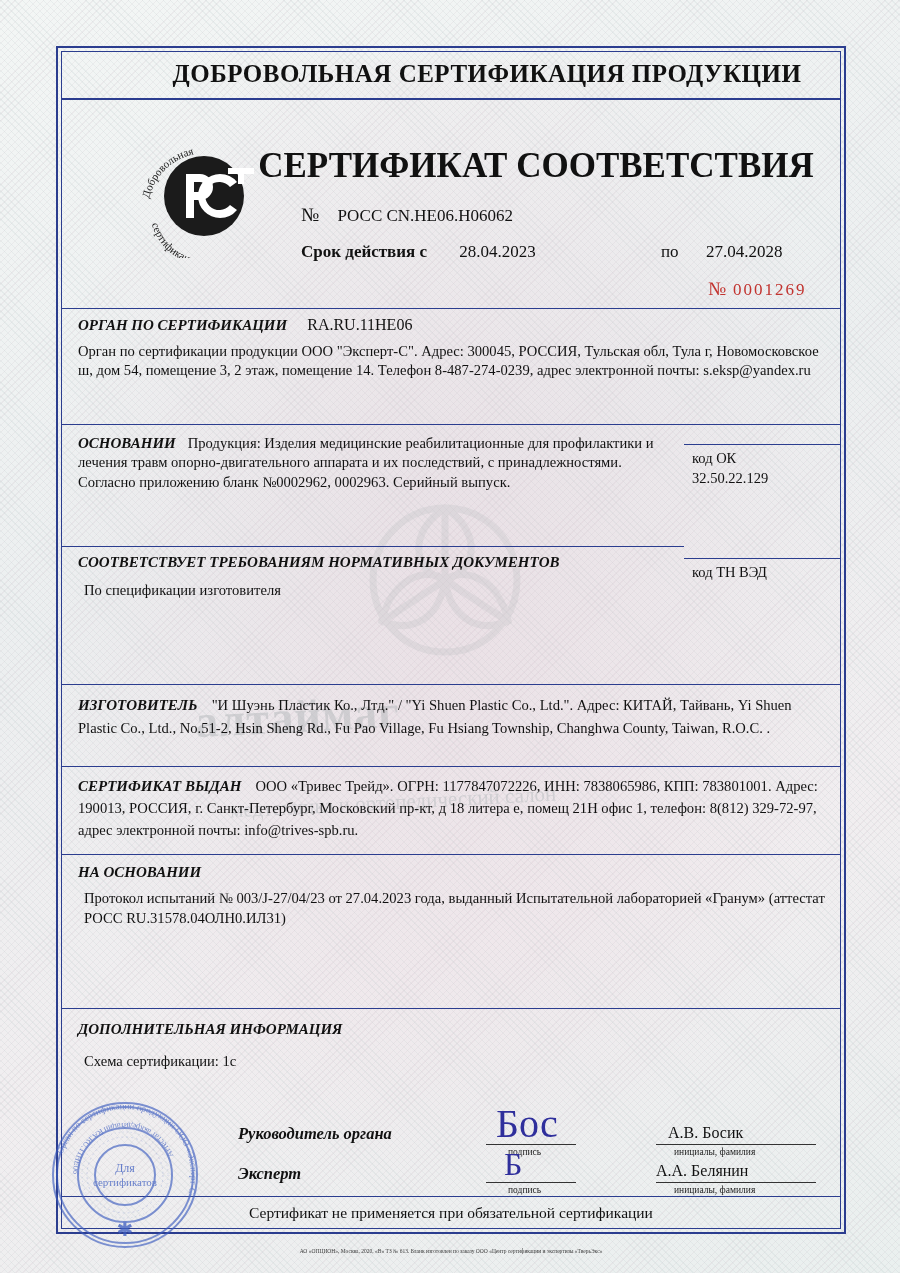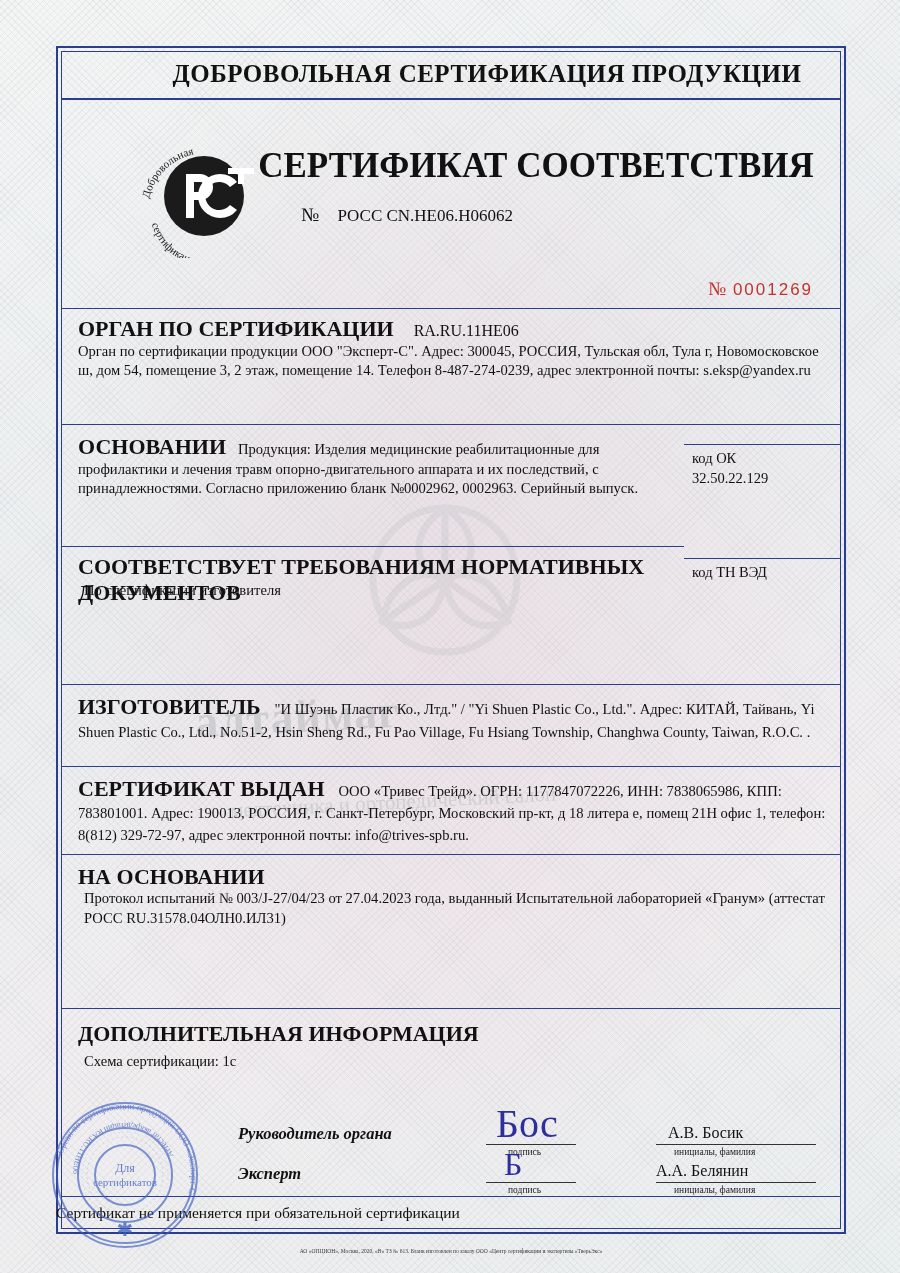--- a/index.html
+++ b/index.html
@@ -54,30 +54,30 @@
   .valid-row{position:absolute;left:245px;top:196px;font-size:17px;width:520px;}
   .valid-row .lbl{font-weight:bold;}
   .valid-row .d1{margin-left:28px;}
   .valid-row .po{position:absolute;left:360px;top:0;}
   .valid-row .d2{position:absolute;left:405px;top:0;}
   .blank-no{
     position:absolute;left:652px;top:232px;font-size:19px;color:#c2332f;
     font-family:"Liberation Serif",serif;letter-spacing:1px;
   }
   .blank-no .hash{font-size:19px;}
-  .blank-no .digits{font-family:Liberation Sans, sans-serif;font-size:17px;letter-spacing:2px;}
+  .blank-no .digits{font-family:Liberation Serif, serif;font-size:17px;letter-spacing:2px;}
 
   
   .rst{position:absolute;left:78px;top:92px;width:140px;height:120px;}
   .rst svg{display:block;}
 
   
   .hr{position:absolute;height:1px;background:#2b3d8f;}
 
-  .sec-label{font-weight:bold;font-size:22px;}
+  .sec-label{font-weight:bold;font-size:15px;font-style:italic;}
   .body-txt{font-size:14.6px;line-height:1.33;}
 
   .blk{position:absolute;}
 
   
   .codebox{position:absolute;font-size:14.5px;}
 
   
   .wm-flower{
     position:absolute;left:330px;top:475px;width:230px;height:210px;opacity:.30;
@@ -93,21 +93,21 @@
     font-size:21px;color:#bfc2c5;opacity:.6;transform:rotate(-3deg);
   }
 
   
   .sig-label{font-weight:bold;font-size:16.5px;font-style:italic;}
   .sig-name{font-size:16px;}
   .sig-sub{font-size:9.5px;color:#222;}
   .sig-scribble{position:absolute;color:#2f2f9c;font-family:"Liberation Serif",serif;}
 
   .footer-note{
-    position:absolute;left:0;top:1158px;width:790px;text-align:left;font-size:15.5px;
+    position:absolute;left:0;top:1158px;width:790px;text-align:center;font-size:15.5px;
   }
   .bottom-rule{position:absolute;left:6px;top:1150px;width:778px;height:1px;background:#2b3d8f;}
 
   .tiny-print{
     position:absolute;left:56px;top:1248px;width:790px;text-align:center;
     font-size:5.5px;color:#3a3a3a;font-family:"Liberation Serif",serif;
   }
 
   
   .stamp{position:absolute;left:40px;top:1090px;width:170px;height:170px;opacity:.75;}
@@ -161,20 +161,26 @@
     </svg>
   </div>
 
   <div class="main-title">СЕРТИФИКАТ СООТВЕТСТВИЯ</div>
 
   <div class="num-row">
     <span class="no">№</span>
     <span class="num-val">РОСС CN.НЕ06.Н06062</span>
   </div>
 
+  <div class="valid-row">
+    <span class="lbl">Срок действия  с</span>
+    <span class="d1">28.04.2023</span>
+    <span class="po">по</span>
+    <span class="d2">27.04.2028</span>
+  </div>
 
   <div class="blank-no">
     <span class="hash">№</span>
     <span class="digits">0001269</span>
   </div>
 
   <div class="hr" style="left:6px;top:262px;width:778px;"></div>
   <div class="blk" style="left:22px;top:270px;width:750px;">
     <span class="sec-label">ОРГАН ПО СЕРТИФИКАЦИИ</span>
     <span style="font-size:16px;margin-left:16px;">RA.RU.11НЕ06</span>

